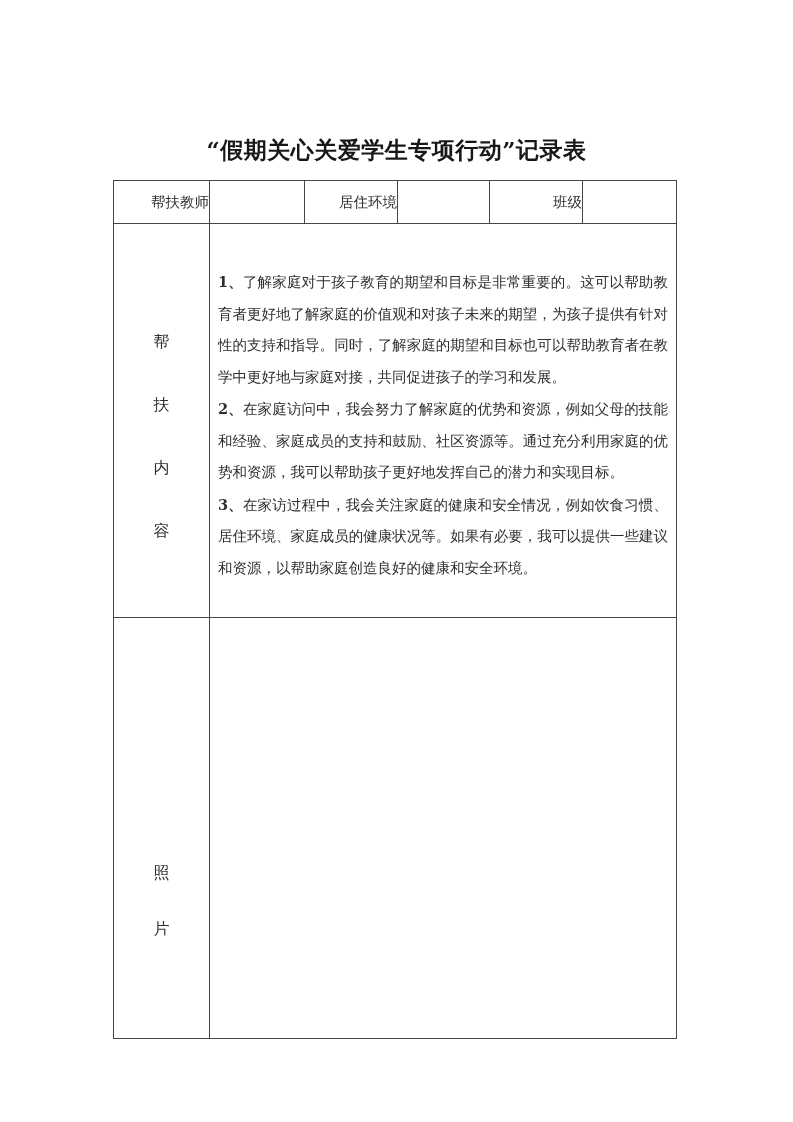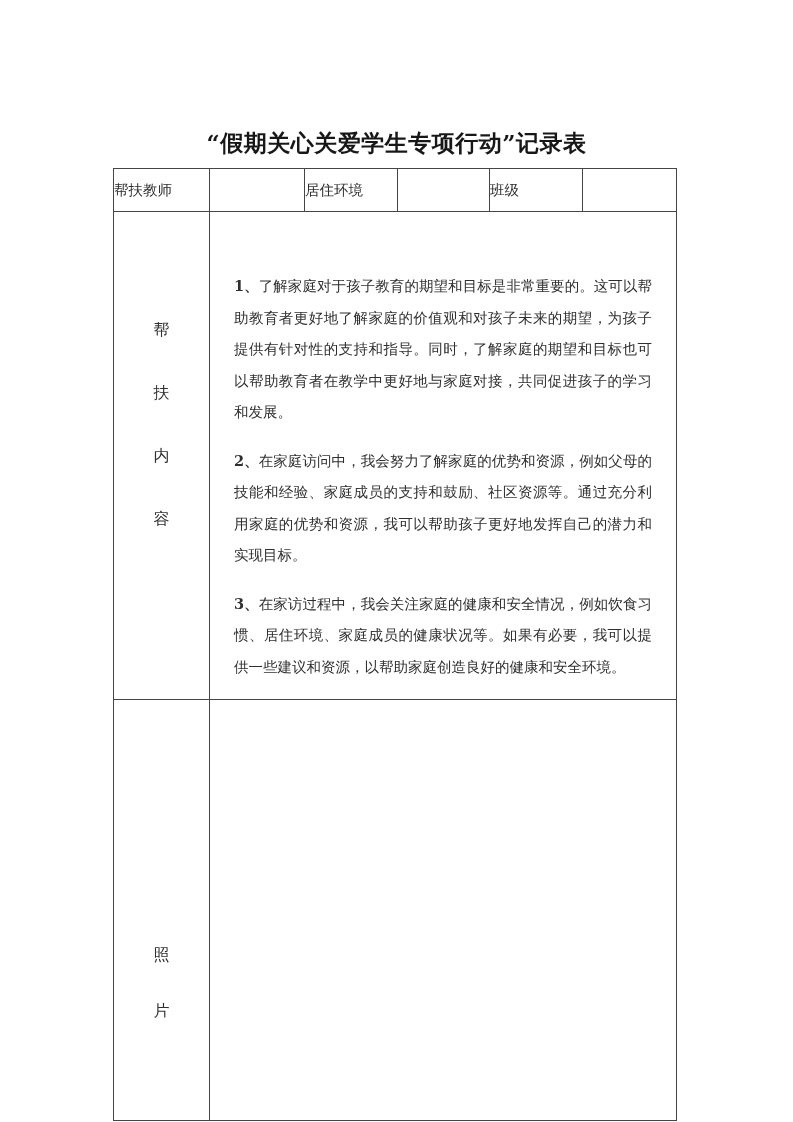--- a/index.html
+++ b/index.html
@@ -15,21 +15,21 @@
     overflow: hidden;
   }
   .page {
     box-sizing: border-box;
     width: 793px;
     height: 1122px;
     padding-top: 119px;
     background: #ffffff;
   }
   .doc-title {
-    margin: 8px;
+    margin: 15px;
     text-align: center;
     font-size: 23px;
     line-height: 31px;
     font-weight: bold;
     color: #171717;
     letter-spacing: 0.5px;
   }
   table.form-table {
     border-collapse: collapse;
     table-layout: fixed;
@@ -40,21 +40,21 @@
     border: 1.5px solid #454545;
     padding: 0;
     box-sizing: border-box;
     font-size: 14.5px;
     color: #2f2f2f;
   }
   tr.header-row {
     height: 43px;
   }
   td.hdr-label {
-    text-align: left;
+    text-align: right;
     vertical-align: middle;
   }
   td.hdr-value {
     background: #ffffff;
   }
   td.vlabel {
     vertical-align: top;
   }
   .vstack {
     display: flex;
@@ -78,21 +78,21 @@
     height: 394px;
   }
   tr.photo-row {
     height: 421px;
   }
   td.content-cell {
     vertical-align: top;
     padding: 42px 8px 0 8px;
   }
   td.content-cell p {
-    margin: 16px;
+    margin: 0;
     font-size: 14.5px;
     line-height: 31.5px;
     text-align: justify;
     text-justify: inter-ideograph;
     color: #2f2f2f;
   }
   td.content-cell .pnum {
     font-weight: bold;
   }
   td.photo-cell {

